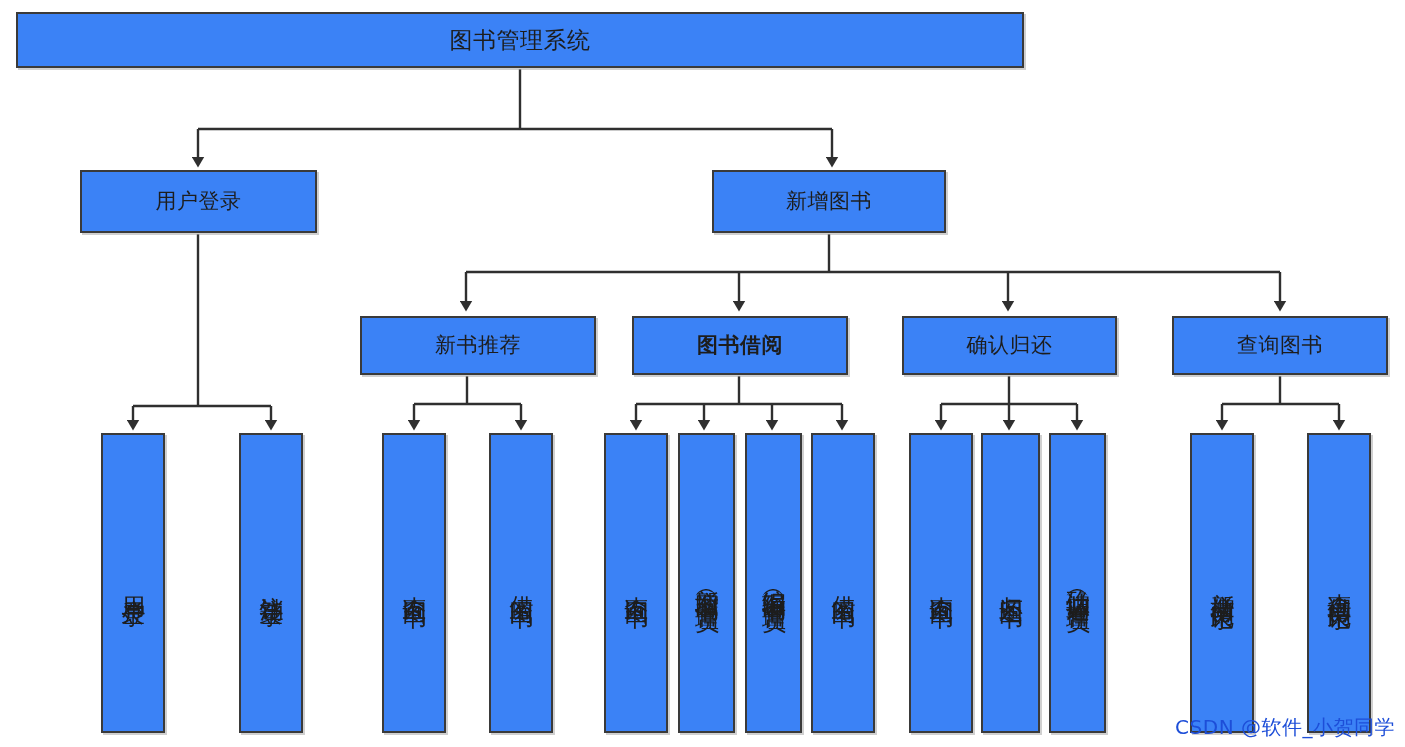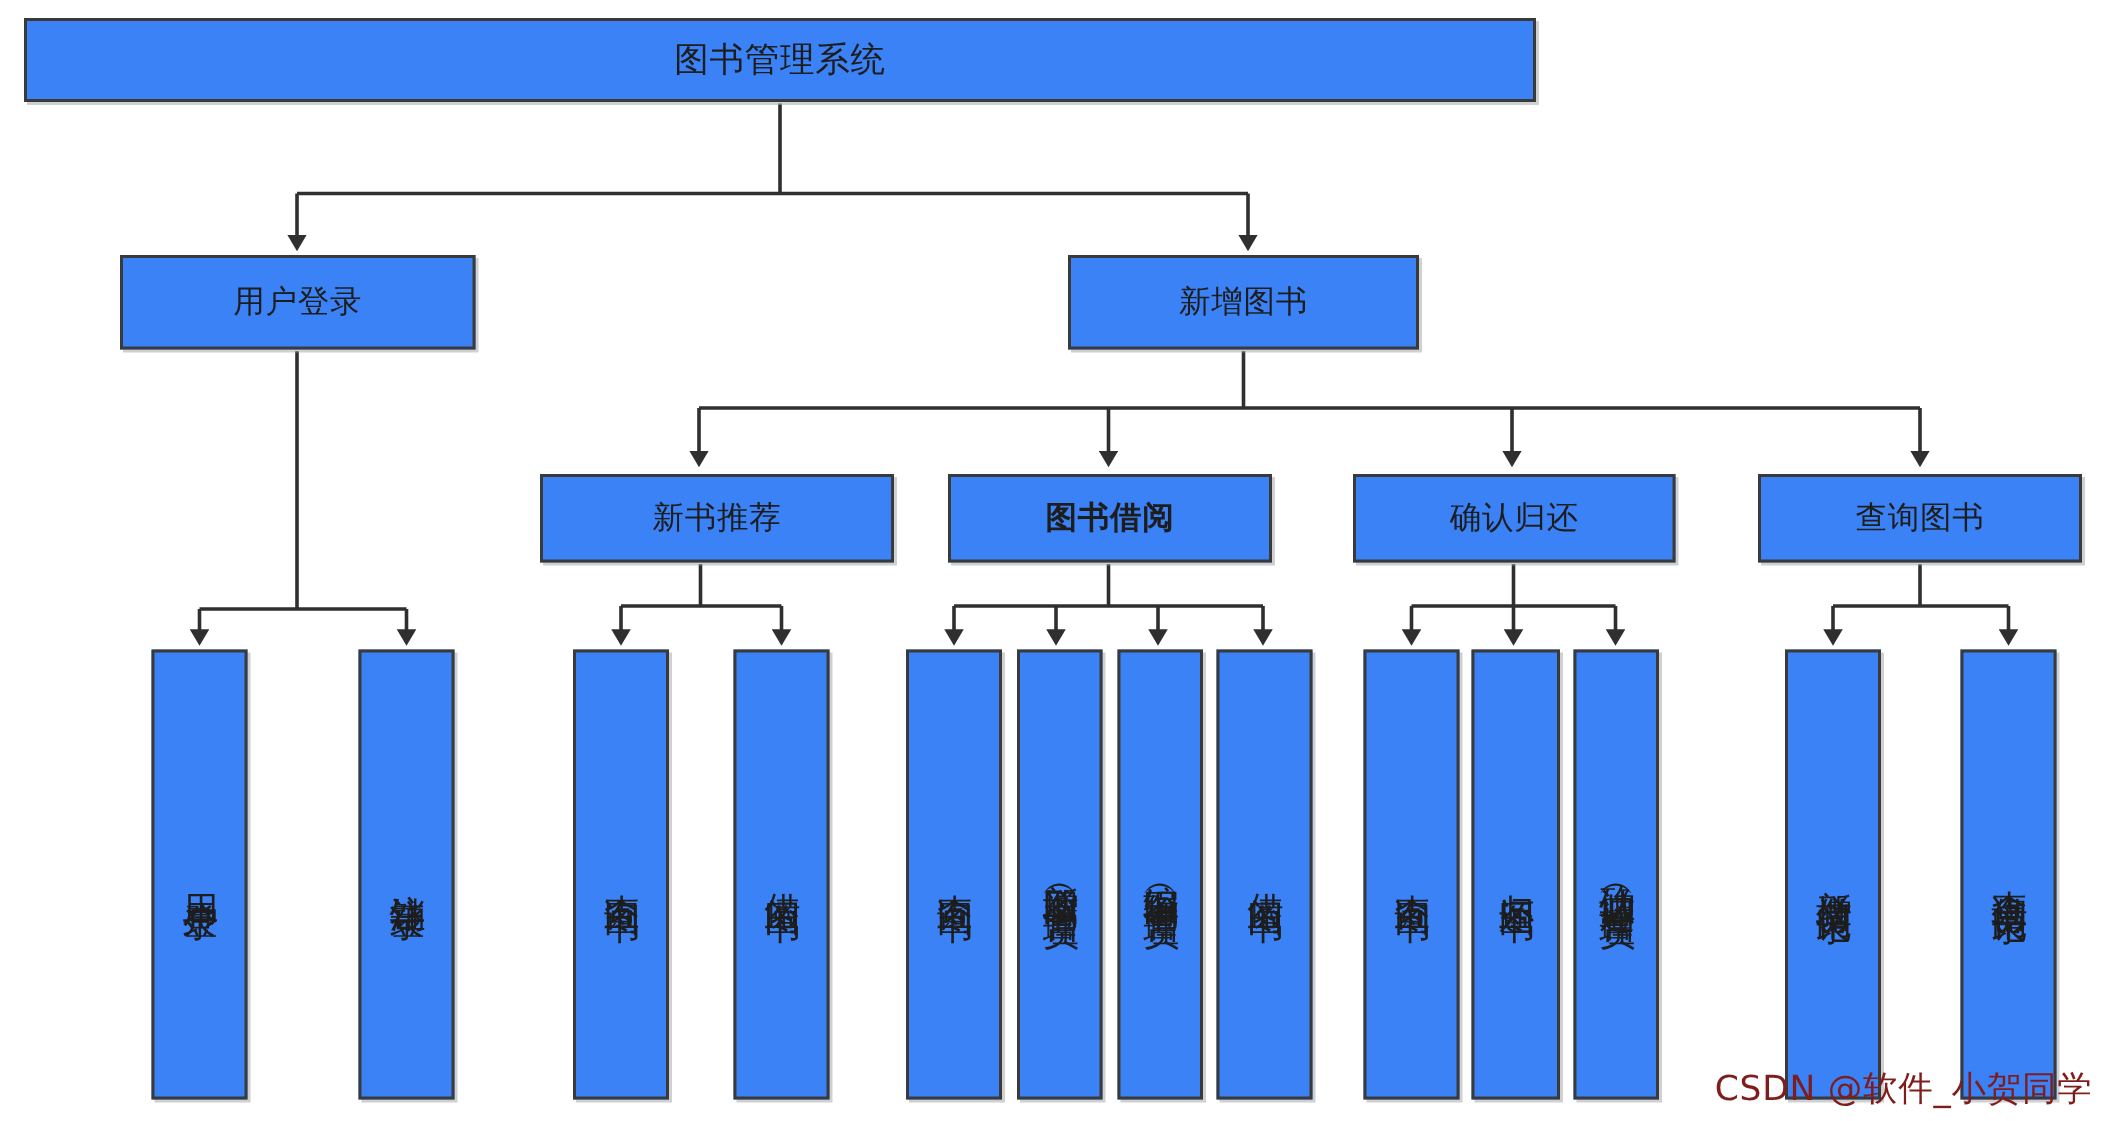--- a/index.html
+++ b/index.html
@@ -41,22 +41,22 @@
     font-size:24px;
     line-height:1.05;
     letter-spacing:3px;
     height:100%;
     white-space:nowrap;
   }
 
   #watermark{
     position:absolute;
     right:10px;bottom:6px;
-    font-size:23px;
-    color:#7f1d1d;
+    font-size:20px;
+    color:#1d4ed8;
     letter-spacing:.5px;
     white-space:nowrap;
     pointer-events:none;
   }
 </style>
 </head>
 <body>
 
 <div id="stage">
 

